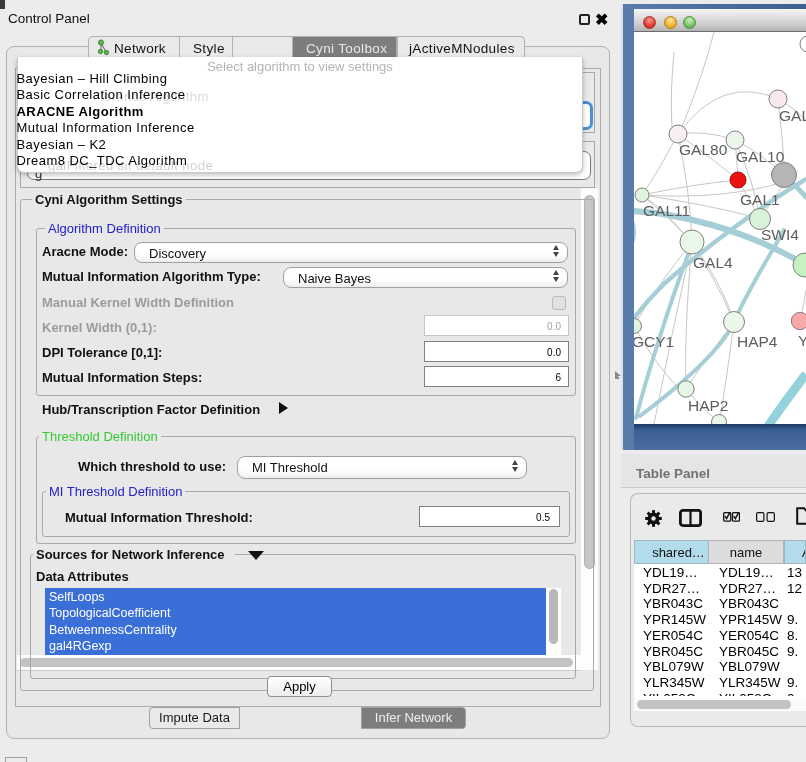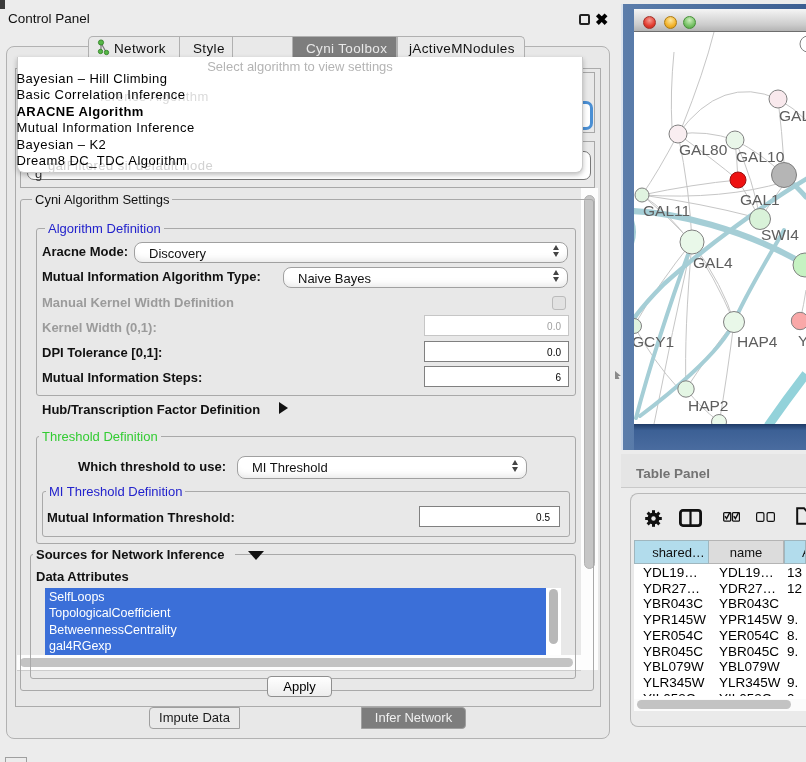--- a/index.html
+++ b/index.html
@@ -63,21 +63,21 @@
 
   <div class="abs" style="left:20px;top:141px;width:573px;height:45px;border:1px solid #a8a8a8;background:#e9e9e9;"></div>
   <div class="abs" style="left:27px;top:151px;width:562px;height:27px;border:1.5px solid #777;border-radius:7px;background:#fff;"></div>
   <div class="abs" style="left:35px;top:166px;font-size:13px;color:#333;">g</div>
 
   <div class="abs" style="left:581px;top:188px;width:17px;height:482px;background:#fdfdfd;"></div>
   <div class="abs" style="left:584px;top:195px;width:11px;height:374px;background:#c6c6c6;border:1px solid #b2b2b2;border-radius:6px;box-sizing:border-box;"></div>
   <div class="abs" style="left:17px;top:655px;width:564px;height:15px;background:#fdfdfd;border-bottom:1px solid #cccccc;"></div>
   <div class="abs" style="left:20px;top:658px;width:553px;height:9px;background:#c3c3c3;border-radius:5px;"></div>
 
-  <div class="group" style="left:20px;top:199px;width:572px;height:490px;">
+  <div class="group" style="left:20px;top:199px;width:572px;height:490px;font-weight:bold;">
     <div class="gtitle" style="left:11px;color:#111;">Cyni Algorithm Settings</div>
   </div>
 
   <div class="group" style="left:36px;top:228px;width:538px;height:166px;">
     <div class="gtitle" style="left:8px;color:#2222cc;">Algorithm Definition</div>
   </div>
   <div class="abs lbl bold" style="left:42px;top:244px;">Aracne Mode:</div>
   <div class="combo" style="left:134px;top:242px;width:432px;height:19px;">
     <div class="ctext">Discovery</div>
     <div class="carr" style="top:2px;">
@@ -113,21 +113,21 @@
     <div class="ctext">MI Threshold</div>
     <div class="carr" style="top:3px;">
         <div class="tri-up"></div>
         <div class="tri-dn"></div>
       </div>
   </div>
 
   <div class="group" style="left:42px;top:491px;width:526px;height:44px;">
     <div class="gtitle" style="left:3px;color:#2222cc;">MI Threshold Definition</div>
   </div>
-  <div class="abs lbl bold" style="left:47px;top:510px;">Mutual Information Threshold:</div>
+  <div class="abs lbl bold" style="left:65px;top:510px;">Mutual Information Threshold:</div>
   <div class="field" style="left:419px;top:506px;width:141px;height:21px;border:1px solid #808080;color:#000;line-height:21px;padding-right:9px;">0.5</div>
 
   <div class="group" style="left:30px;top:554px;width:544px;height:123px;">
     <div class="gtitle bold" style="left:2px;color:#111;">Sources for Network Inference &nbsp;</div>
   </div>
   <div class="abs" style="left:248px;top:551px;width:0;height:0;border-left:8px solid transparent;border-right:8px solid transparent;border-top:9px solid #111;"></div>
   <div class="abs lbl bold" style="left:36px;top:569px;">Data Attributes</div>
 
   <div class="abs" style="left:45px;top:588px;width:516px;height:67px;background:#fff;"></div>
   <div class="abs" style="left:45px;top:588px;width:501px;height:67px;background:#3b6fd8;"></div>

